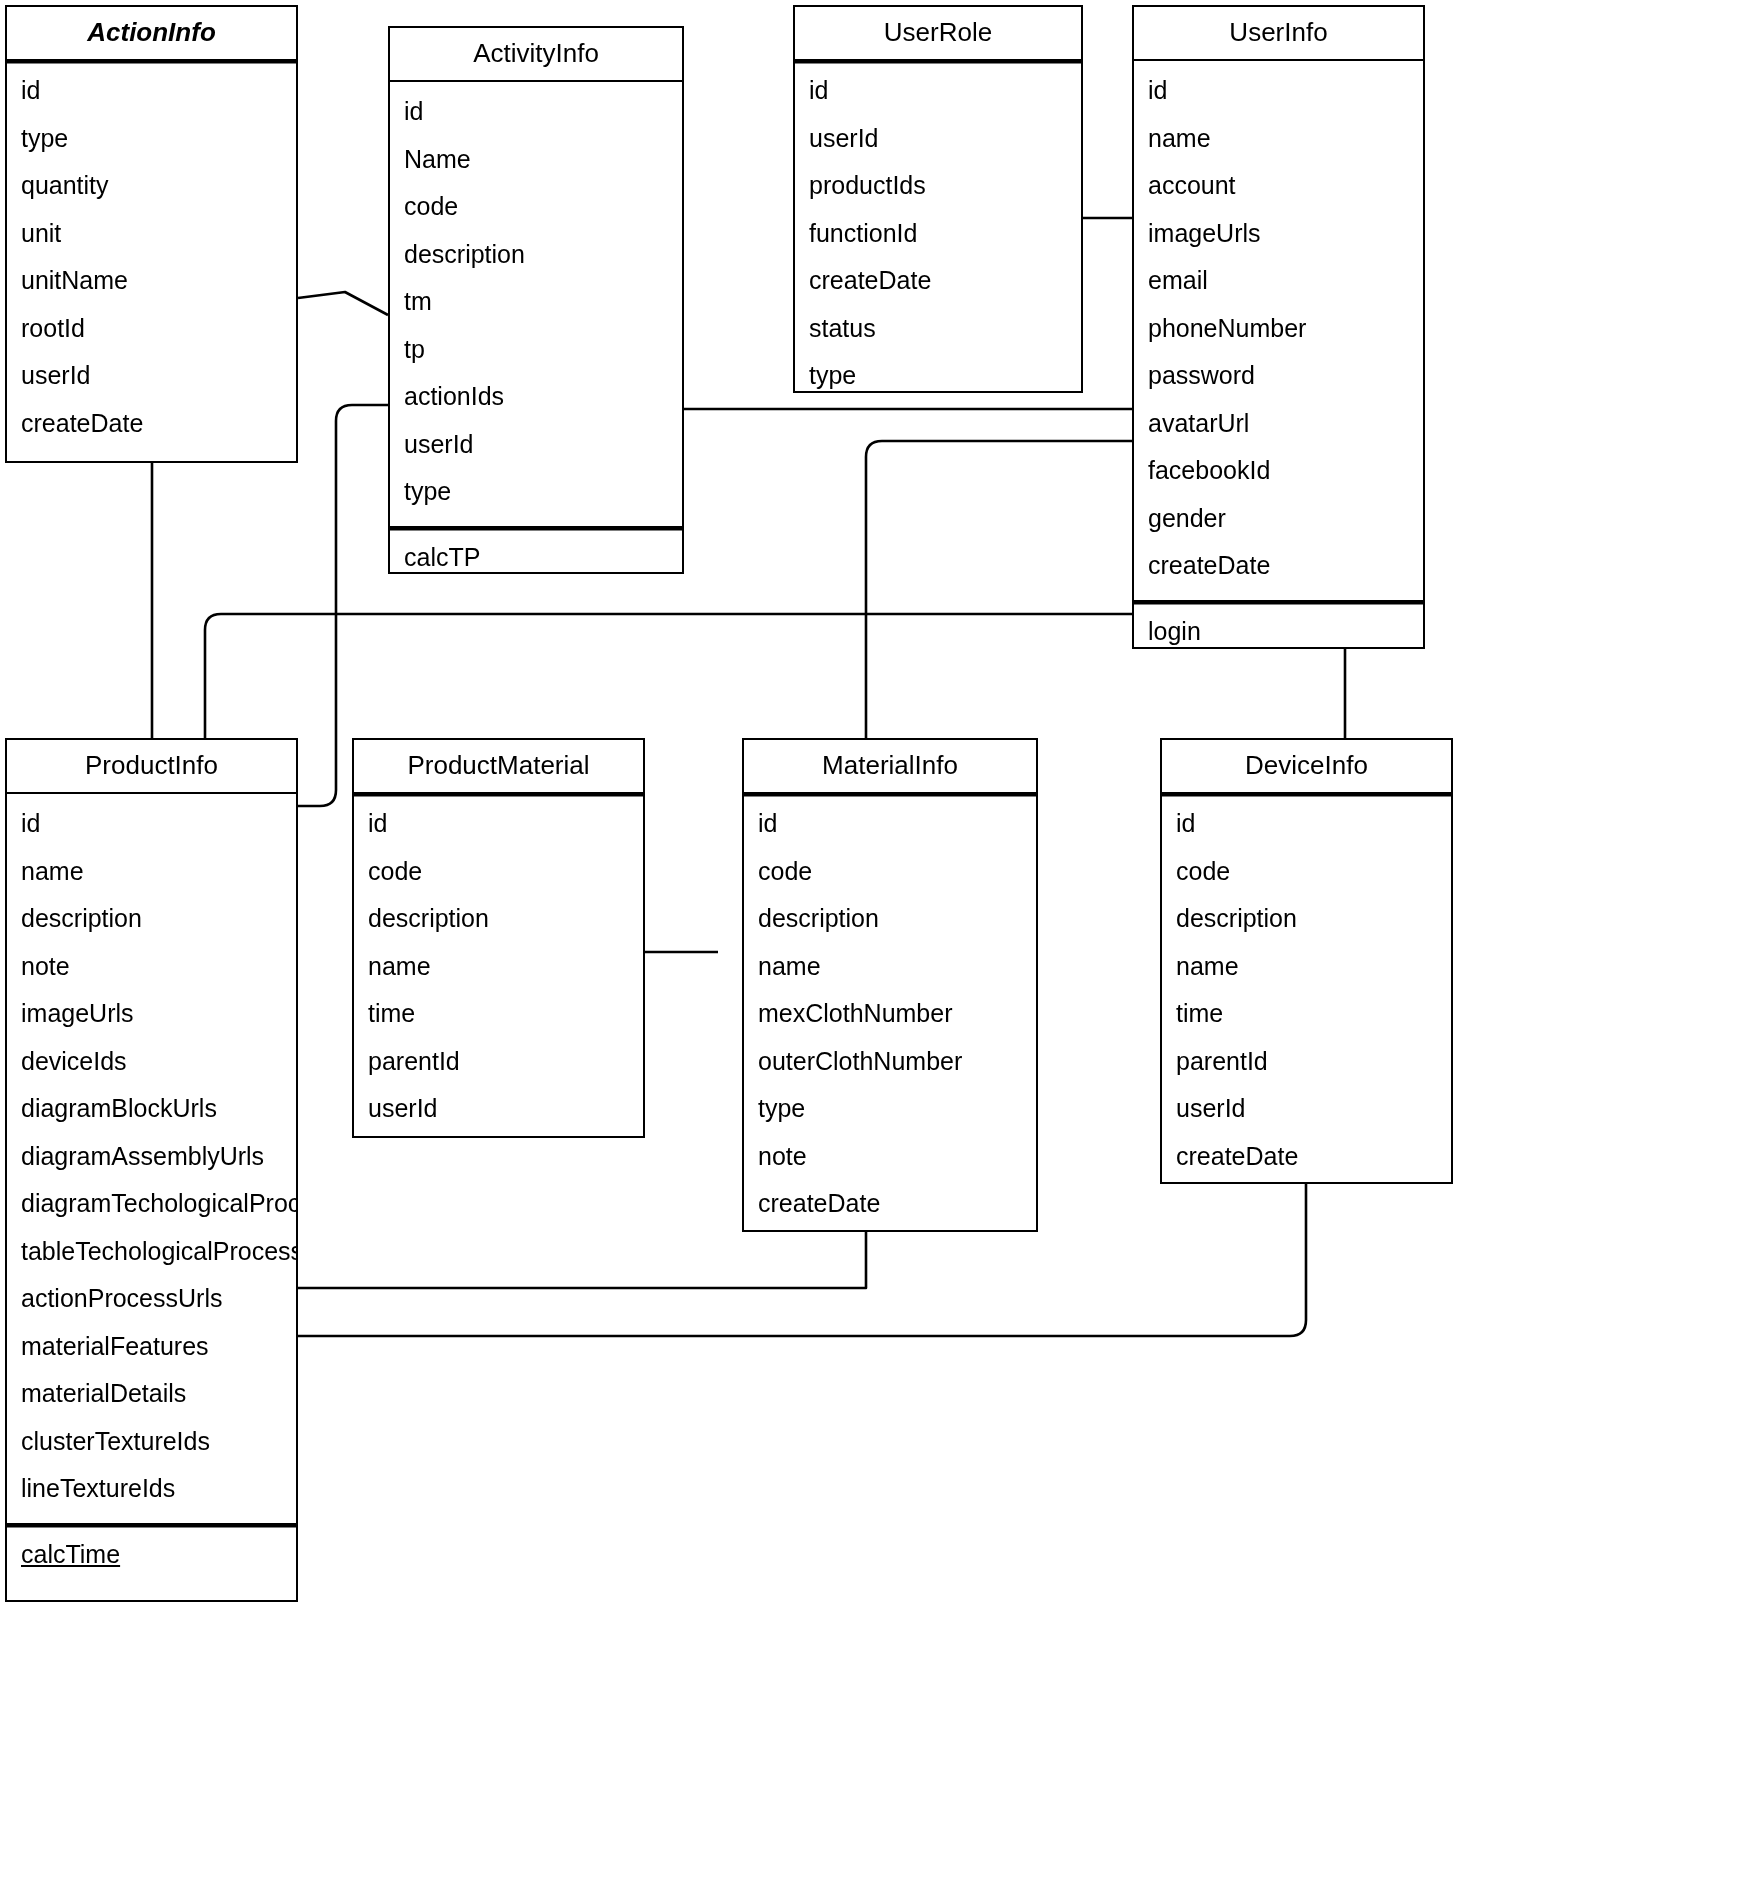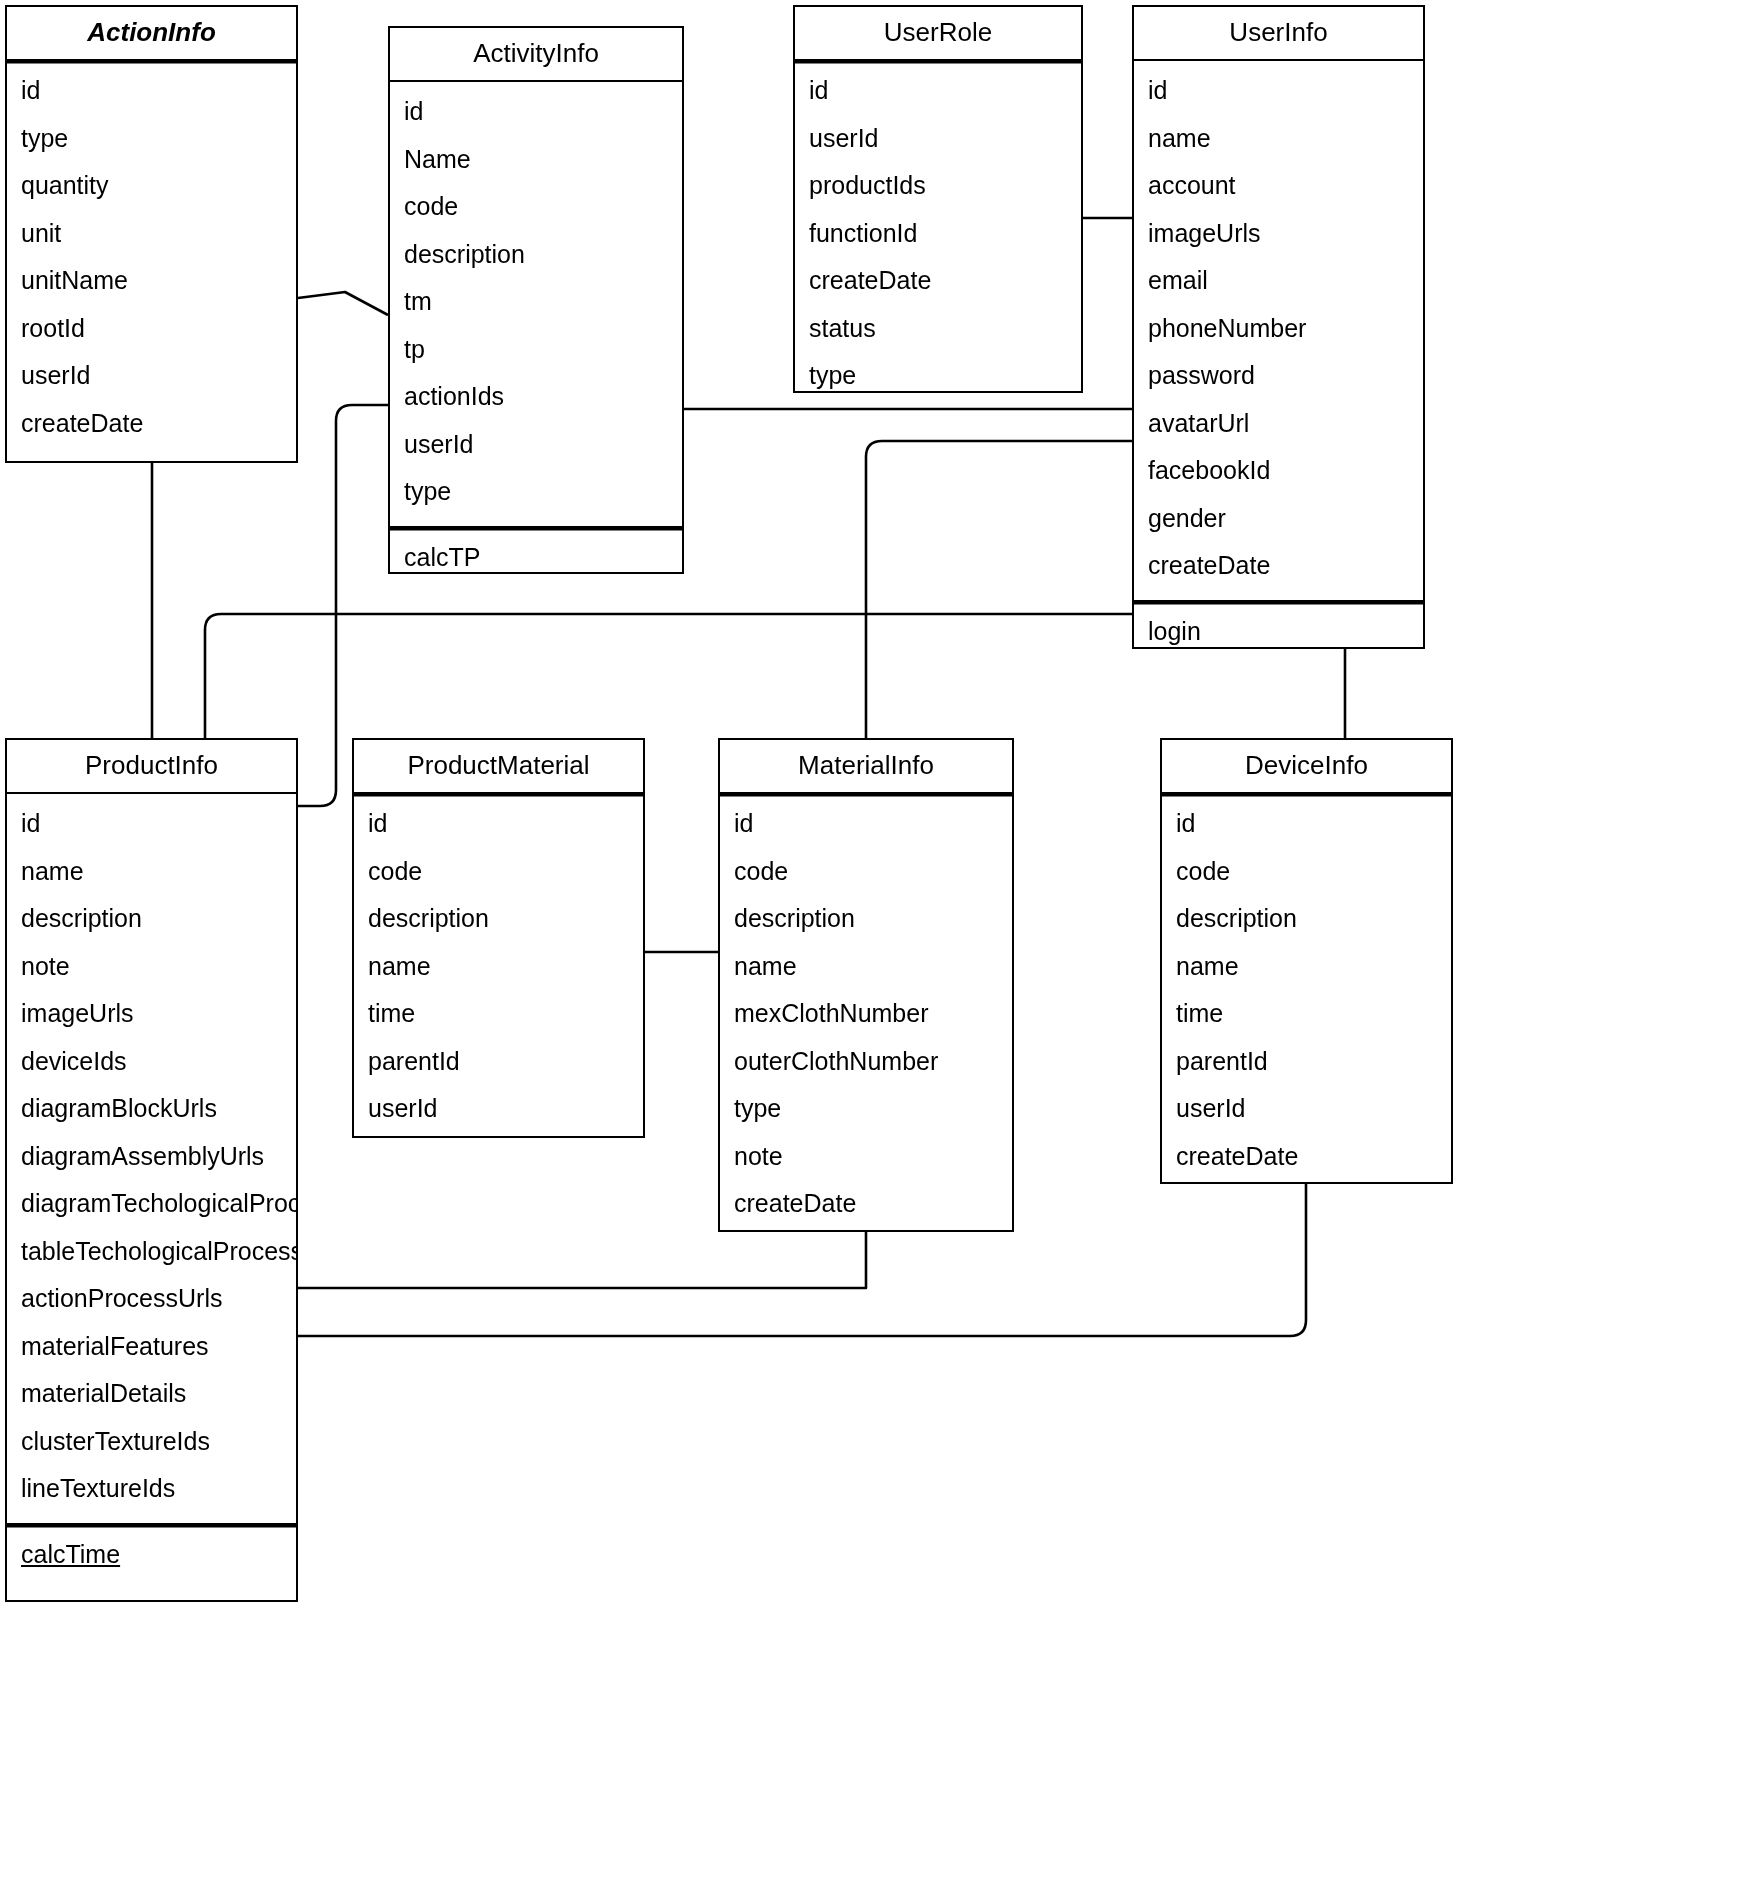--- a/index.html
+++ b/index.html
@@ -201,21 +201,21 @@
       <div class="uml-row">description</div>
       <div class="uml-row">name</div>
       <div class="uml-row">time</div>
       <div class="uml-row">parentId</div>
       <div class="uml-row">userId</div>
       <div class="uml-row">type</div>
       <div class="uml-row">createDate</div>
     </div>
   </div>
 
-  <div class="uml-class" style="left:718px; top:738px; width:296px; height:494px;">
+  <div class="uml-class" style="left:742px; top:738px; width:296px; height:494px;">
     <div class="uml-title">MaterialInfo</div>
     <div class="uml-section">
       <div class="uml-row">id</div>
       <div class="uml-row">code</div>
       <div class="uml-row">description</div>
       <div class="uml-row">name</div>
       <div class="uml-row">mexClothNumber</div>
       <div class="uml-row">outerClothNumber</div>
       <div class="uml-row">type</div>
       <div class="uml-row">note</div>

